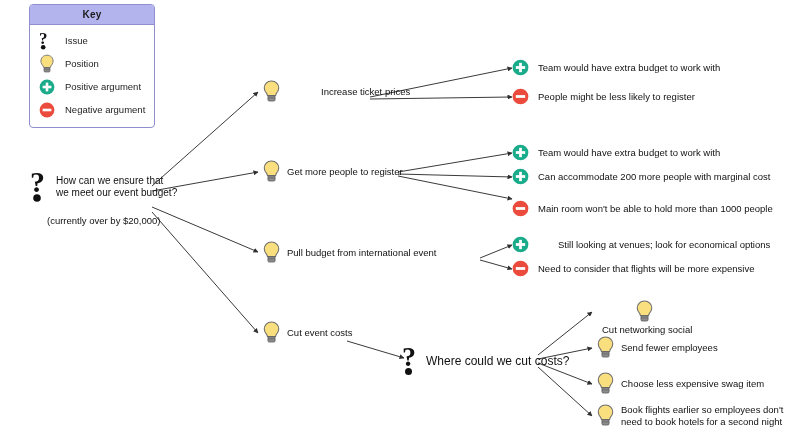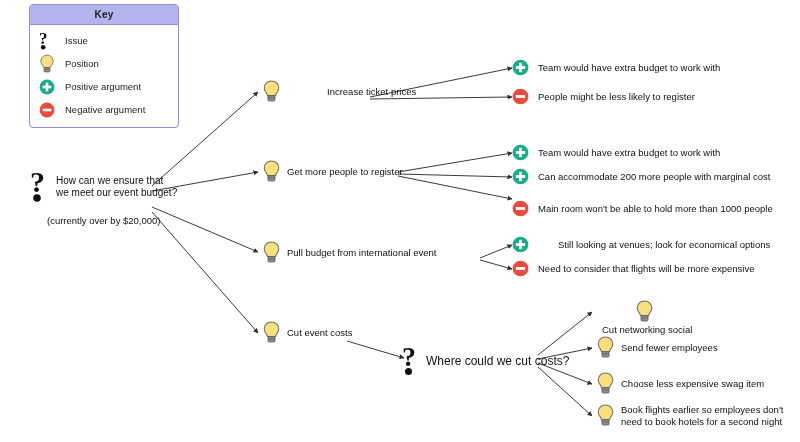--- a/index.html
+++ b/index.html
@@ -25,21 +25,21 @@
     width: 800px;
     height: 442px;
     pointer-events: none;
   }
 
   
   .key-box {
     position: absolute;
     left: 29px;
     top: 4px;
-    width: 150px;
+    width: 126px;
     border: 1px solid #8f8fcf;
     border-radius: 4px;
     background: #ffffff;
     box-sizing: border-box;
     overflow: hidden;
   }
   .key-header {
     background: #b3b3ee;
     border-bottom: 1px solid #8f8fcf;
     text-align: center;
@@ -238,21 +238,21 @@
   <div class="root-sub">(currently over by $20,000)</div>
 
   <div class="node" style="left:262px; top:79px;">
     <span class="node-icon">
       <svg class="bulb" width="19" height="25" viewBox="0 0 16 20">
         <path d="M8 1.2 C4.3 1.2 1.9 3.9 1.9 7.1 c0 2.2 1.2 3.6 2.2 4.8 l0.5 1.6 h6.8 l0.5 -1.6 c1 -1.2 2.2 -2.6 2.2 -4.8 C14.1 3.9 11.7 1.2 8 1.2 z" fill="#fadf7f" stroke="#6e6e6e" stroke-width="0.9"></path>
         <rect x="5" y="13.6" width="6" height="4.4" rx="1.1" fill="#8d8d8d" stroke="#5e5e5e" stroke-width="0.7"></rect>
         <line x1="5.2" y1="15.4" x2="10.8" y2="15.4" stroke="#5e5e5e" stroke-width="0.6"></line>
       </svg>
     </span>
-    <span class="node-label" style="margin-left:6px;padding-left:40px;">Increase ticket prices</span>
+    <span class="node-label" style="padding-left:40px;">Increase ticket prices</span>
   </div>
 
   <div class="node" style="left:512px; top:59px;">
     <span class="node-icon">
       <svg class="argicon" width="17" height="17" viewBox="0 0 16 16">
         <circle cx="8" cy="8" r="7.4" fill="#1aab8a"></circle>
         <rect x="3.6" y="6.7" width="8.8" height="2.6" fill="#ffffff"></rect>
         <rect x="6.7" y="3.6" width="2.6" height="8.8" fill="#ffffff"></rect>
       </svg>
     </span>

